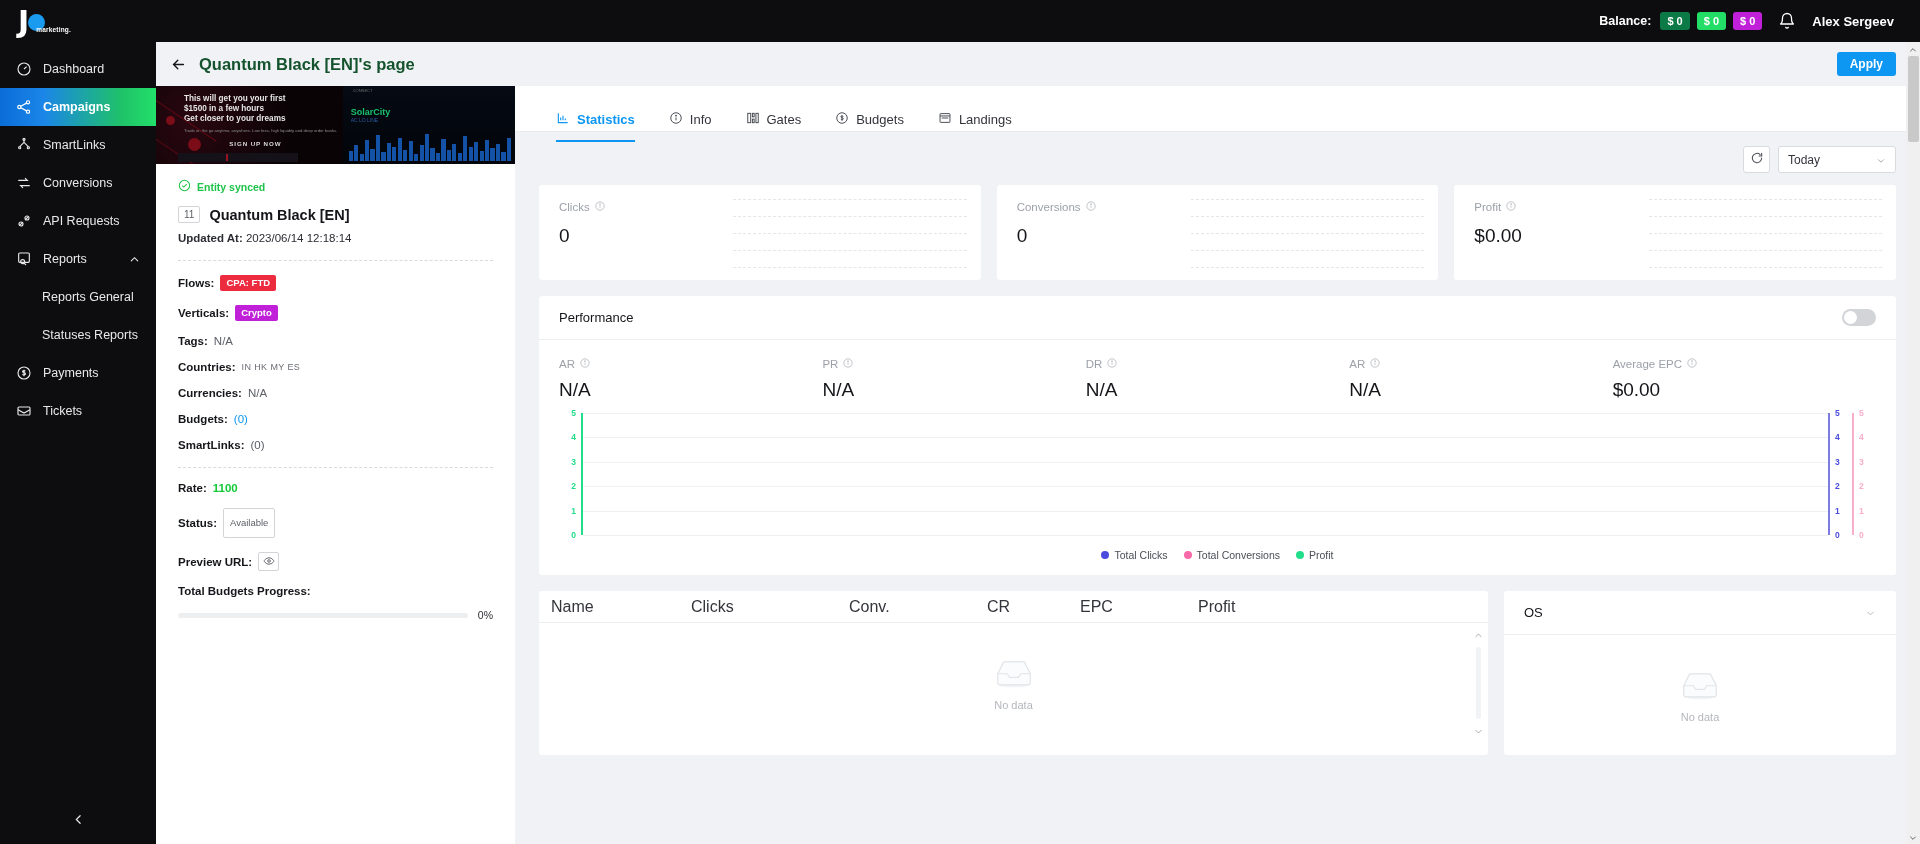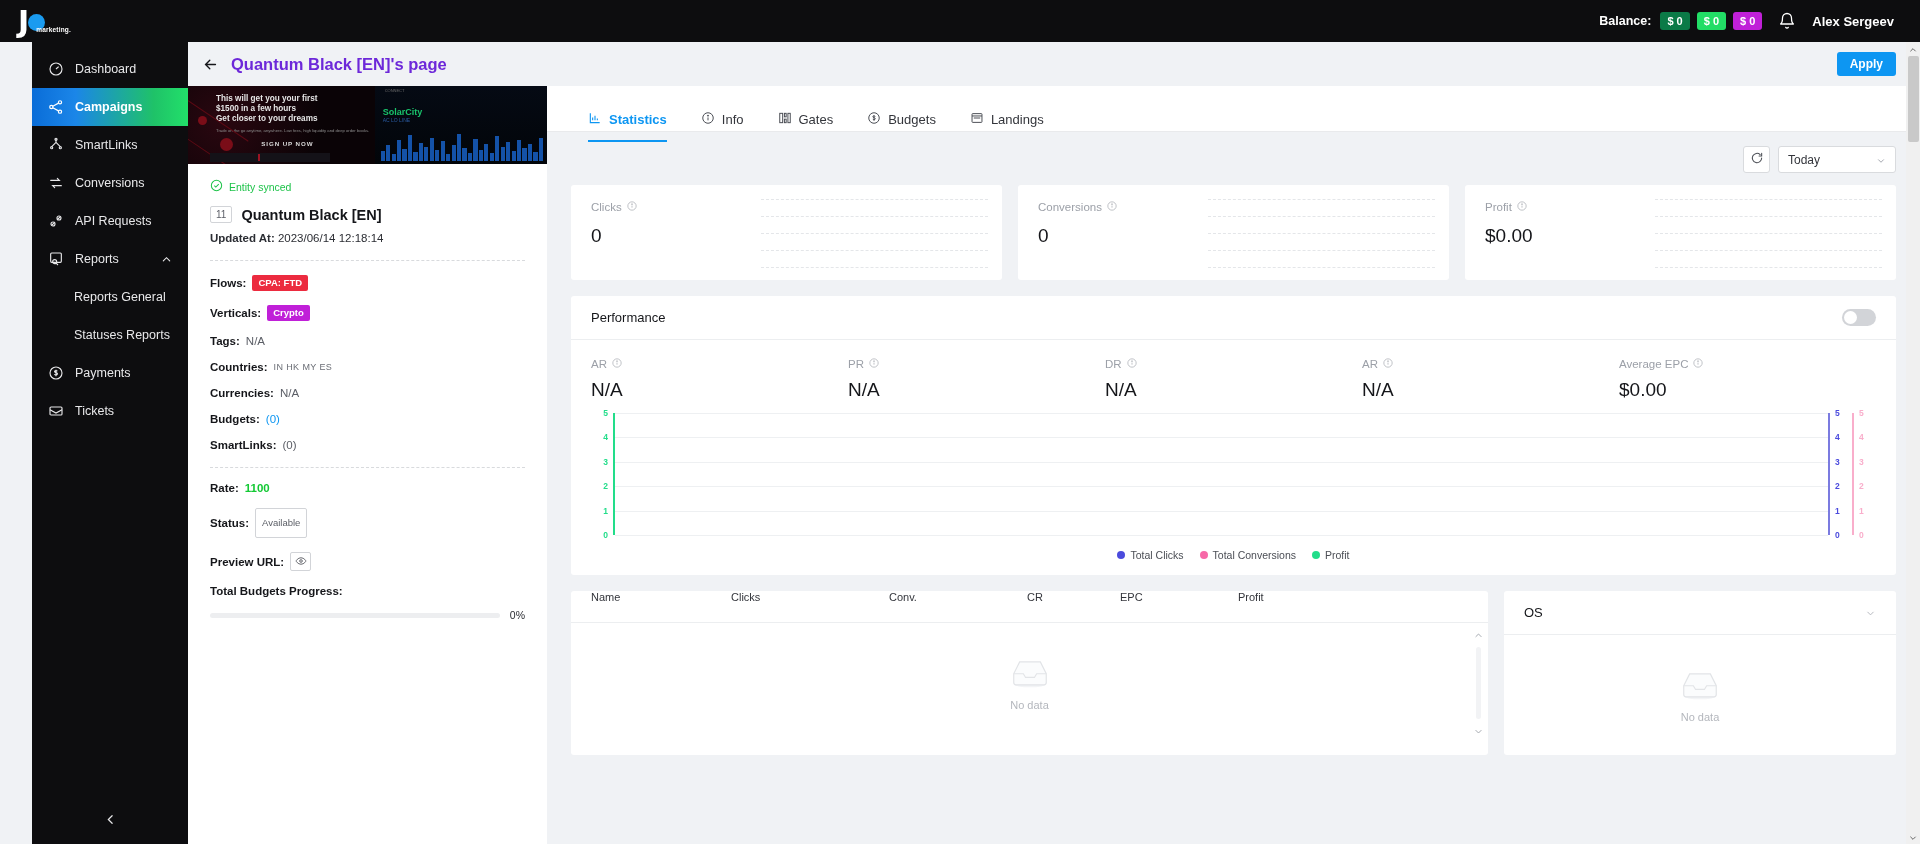--- a/index.html
+++ b/index.html
@@ -44,21 +44,20 @@
   .username { color: #fff; font-size: 13px; font-weight: 600; }
 
   
   .shell { flex: 1; display: flex; min-height: 0; position: relative; }
 
   
   .sidebar {
     width: 156px; background: #0d0d0f; flex: 0 0 156px;
     display: flex; flex-direction: column; padding-top: 8px;
     position: relative;
-    margin-left: 32px;
   }
   .nav-item {
     display: flex; align-items: center; gap: 11px;
     height: 38px; padding: 0 16px; color: #e8e8ea;
     font-size: 12.5px; cursor: pointer; position: relative;
   }
   .nav-item.active {
     background: linear-gradient(90deg, #0a6dd8 0%, #1b86e8 28%, #1fc268 78%, #22e06a 100%);
     color: #fff; font-weight: 600;
   }
@@ -77,21 +76,21 @@
   
   .main {
     flex: 1; min-width: 0; display: flex; flex-direction: column;
     background: #f0f2f5; overflow: hidden;
   }
   .page-head {
     height: 44px; flex: 0 0 44px; display: flex; align-items: center;
     padding: 0 24px 0 14px; background: #f0f2f5;
   }
   .back-arrow { width: 17px; height: 17px; cursor: pointer; margin-right: 12px; }
-  .page-title { font-size: 16.5px; font-weight: 700; color: #6d28d9; }
+  .page-title { font-size: 16.5px; font-weight: 700; color: #14532d; }
   .apply-btn {
     margin-left: auto; background: #0d96f2; color: #fff;
     border: none; font-size: 12px; font-weight: 600;
     padding: 5px 13px; border-radius: 3px; cursor: pointer;
     font-family: "Liberation Sans", sans-serif;
   }
 
   .content { flex: 1; display: flex; min-height: 0; gap: 0; }
 
   
@@ -129,21 +128,21 @@
   }
   .banner-right .br-title { color: #19c36b; font-size: 9px; font-weight: 700; padding: 14px 0 0 8px; }
   .banner-right .br-sub { color: #2a5aa0; font-size: 5px; padding-left: 8px; }
   .banner-right .br-top { color: #6a6a6a; font-size: 4px; padding: 2px 0 0 10px; }
   .bars { position: absolute; bottom: 3px; left: 6px; right: 4px; height: 30px; display: flex; align-items: flex-end; gap: 1.3px; }
   .bars span { flex: 1; background: #1452a8; }
 
   .detail-body { padding: 14px 22px 0 22px; overflow: hidden; }
   .synced { display: flex; align-items: center; gap: 6px; margin-bottom: 10px; }
   .synced svg { width: 13px; height: 13px; }
-  .synced-txt { color: #1ec34a; font-size: 10.5px; font-weight: 400; }
+  .synced-txt { color: #1ec34a; font-size: 10.5px; font-weight: 700; }
   .entity-row { display: flex; align-items: center; gap: 9px; margin-bottom: 9px; }
   .entity-id {
     border: 1px solid #d2d4d8; border-radius: 2px; font-size: 10px;
     color: #5b5e66; padding: 1px 5px; line-height: 13px;
   }
   .entity-name { font-size: 14.5px; font-weight: 700; color: #15161a; }
   .updated { font-size: 11.5px; color: #2b2d33; }
   .updated b { font-weight: 700; }
   .hr-dash { border: 0; border-top: 1px dashed #d8dadd; margin: 16px 0 14px 0; }
   .kv { font-size: 11.5px; color: #2b2d33; margin-bottom: 14px; display: flex; align-items: center; gap: 6px; }
@@ -263,22 +262,22 @@
 
   .bottom-row { display: flex; gap: 16px; margin-top: 16px; padding-bottom: 24px; }
   .card-countries { flex: 1; background: #fff; border-radius: 3px; }
   .card-os { width: 392px; flex: 0 0 392px; background: #fff; border-radius: 3px; }
   .card-head {
     height: 44px; display: flex; align-items: center; padding: 0 20px;
     font-size: 13px; color: #15161a; border-bottom: 1px solid #eceef0;
   }
   .card-head .caret { margin-left: auto; width: 11px; height: 11px; }
   .tbl-head {
-    display: flex; height: 32px; align-items: flex-start;
-    padding: 0 20px; font-size: 11px; color: #33353b;
+    display: flex; height: 32px; align-items: center;
+    padding: 0 12px; font-size: 16px; color: #33353b;
     border-bottom: 1px solid #eceef0;
   }
   .tbl-head span { display: block; }
   .tbl-body { position: relative; height: 120px; }
   .nodata {
     display: flex; flex-direction: column; align-items: center;
     justify-content: center; gap: 7px; height: 100%;
   }
   .nodata svg { width: 48px; height: 34px; }
   .nodata span { font-size: 11px; color: #b4b7bd; }

